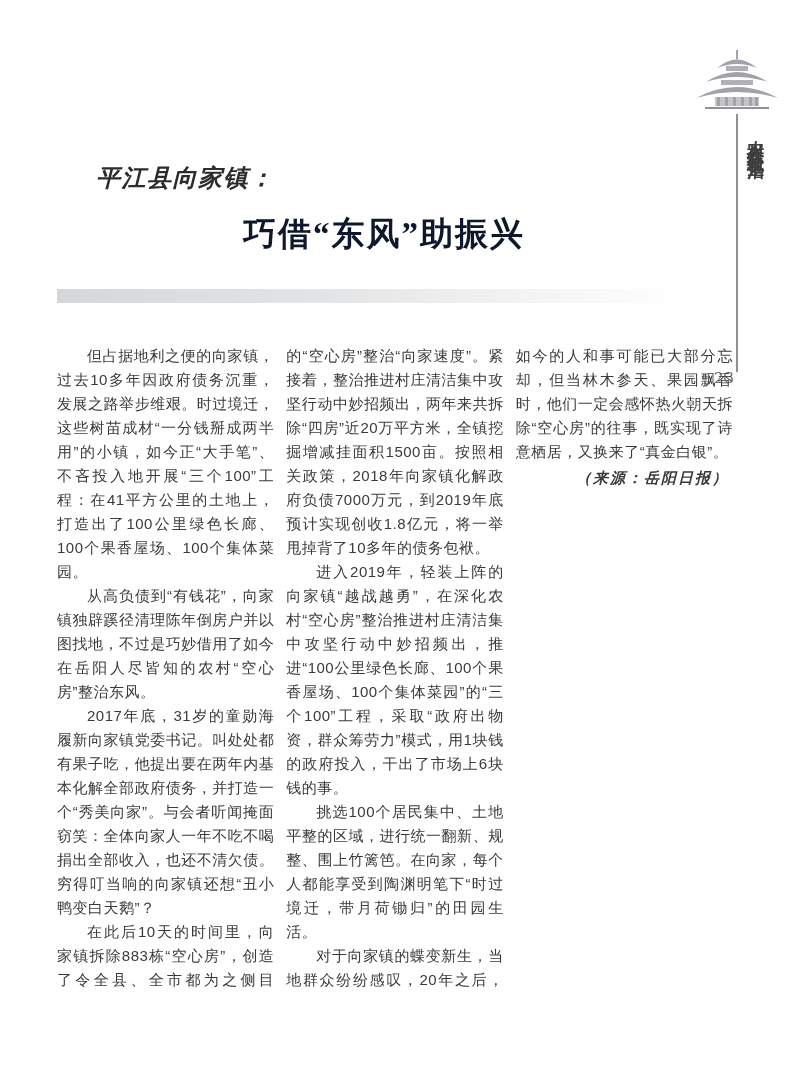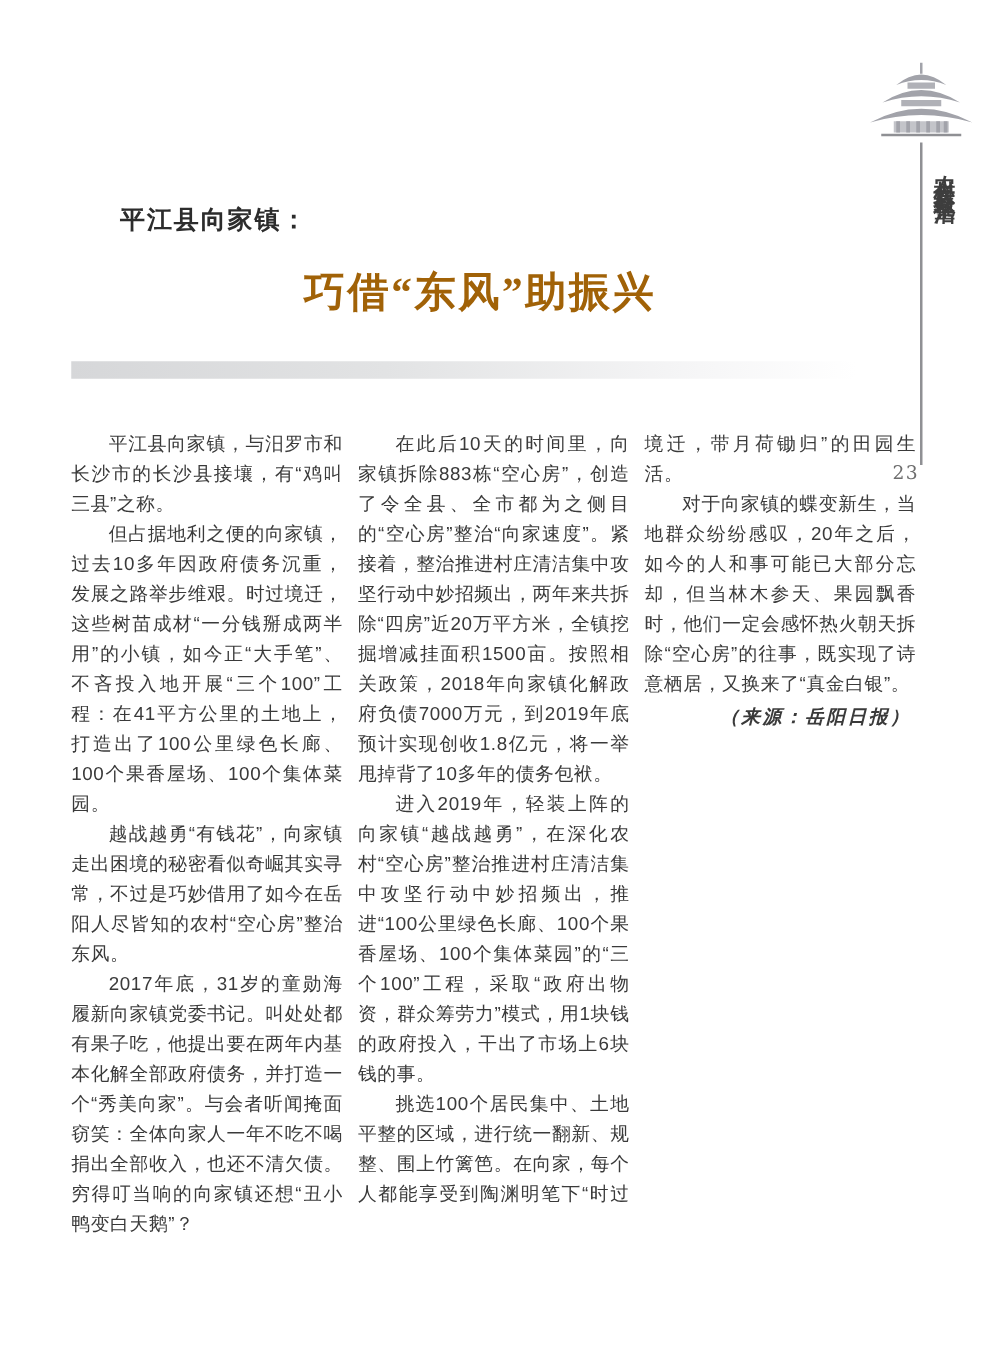--- a/index.html
+++ b/index.html
@@ -17,26 +17,26 @@
     font-size:17px;font-weight:600;letter-spacing:3px;color:#3e3e3e;
   }
   .page-num{
     position:absolute;left:714px;top:369px;
     font-family:"DejaVu Serif","Liberation Serif",serif;
     font-size:15px;color:#6e6e6e;letter-spacing:1px;
   }
   
   .kicker{
     position:absolute;left:96px;top:162px;
-    font-size:20px;font-weight:bold;color:#2c2c2c;letter-spacing:1.5px;
+    font-size:24px;font-weight:bold;color:#2c2c2c;letter-spacing:1.5px;font-style:italic;
   }
   .main-title{
     position:absolute;left:243px;top:212px;
     font-family:"Liberation Serif","DejaVu Serif",serif;
-    font-size:33px;font-weight:bold;color:#a16207;letter-spacing:2px;
+    font-size:33px;font-weight:bold;color:#0f172a;letter-spacing:2px;
   }
   .divider{
     position:absolute;left:57px;top:289px;width:628px;height:14px;
     background:linear-gradient(to right,#d6d7d9 0%,#e2e3e4 40%,#f6f6f7 80%,#ffffff 100%);
   }
   
   .article{
     position:absolute;left:57px;top:344px;width:676px;height:652px;
     column-count:3;column-gap:12px;column-fill:auto;
     font-size:15px;line-height:24px;letter-spacing:0.5px;
@@ -77,23 +77,22 @@
 
   <div class="vrule"></div>
   <div class="side-label">农村人居环境整治</div>
   <div class="page-num">23</div>
 
   <div class="kicker">平江县向家镇：</div>
   <div class="main-title">巧借“东风”助振兴</div>
   <div class="divider"></div>
 
   <div class="article">
-    <p>平江县向家镇，与汨罗市和长沙市的长沙县接壤，有“鸡叫三县”之称。</p>
     <p>但占据地利之便的向家镇，过去10多年因政府债务沉重，发展之路举步维艰。时过境迁，这些树苗成材“一分钱掰成两半用”的小镇，如今正“大手笔”、不吝投入地开展“三个100”工程：在41平方公里的土地上，打造出了100公里绿色长廊、100个果香屋场、100个集体菜园。</p>
-    <p>越战越勇“有钱花”，向家镇走出困境的秘密看似奇崛其实寻常，不过是巧妙借用了如今在岳阳人尽皆知的农村“空心房”整治东风。</p>
+    <p>从高负债到“有钱花”，向家镇独辟蹊径清理陈年倒房户并以图找地，不过是巧妙借用了如今在岳阳人尽皆知的农村“空心房”整治东风。</p>
     <p>2017年底，31岁的童勋海履新向家镇党委书记。叫处处都有果子吃，他提出要在两年内基本化解全部政府债务，并打造一个“秀美向家”。与会者听闻掩面窃笑：全体向家人一年不吃不喝捐出全部收入，也还不清欠债。穷得叮当响的向家镇还想“丑小鸭变白天鹅”？</p>
     <p>在此后10天的时间里，向家镇拆除883栋“空心房”，创造了令全县、全市都为之侧目的“空心房”整治“向家速度”。紧接着，整治推进村庄清洁集中攻坚行动中妙招频出，两年来共拆除“四房”近20万平方米，全镇挖掘增减挂面积1500亩。按照相关政策，2018年向家镇化解政府负债7000万元，到2019年底预计实现创收1.8亿元，将一举甩掉背了10多年的债务包袱。</p>
     <p>进入2019年，轻装上阵的向家镇“越战越勇”，在深化农村“空心房”整治推进村庄清洁集中攻坚行动中妙招频出，推进“100公里绿色长廊、100个果香屋场、100个集体菜园”的“三个100”工程，采取“政府出物资，群众筹劳力”模式，用1块钱的政府投入，干出了市场上6块钱的事。</p>
     <p>挑选100个居民集中、土地平整的区域，进行统一翻新、规整、围上竹篱笆。在向家，每个人都能享受到陶渊明笔下“时过境迁，带月荷锄归”的田园生活。</p>
     <p>对于向家镇的蝶变新生，当地群众纷纷感叹，20年之后，如今的人和事可能已大部分忘却，但当林木参天、果园飘香时，他们一定会感怀热火朝天拆除“空心房”的往事，既实现了诗意栖居，又换来了“真金白银”。</p>
     <div class="source">（来源：岳阳日报）</div>
   </div>
 
 </div>
 

